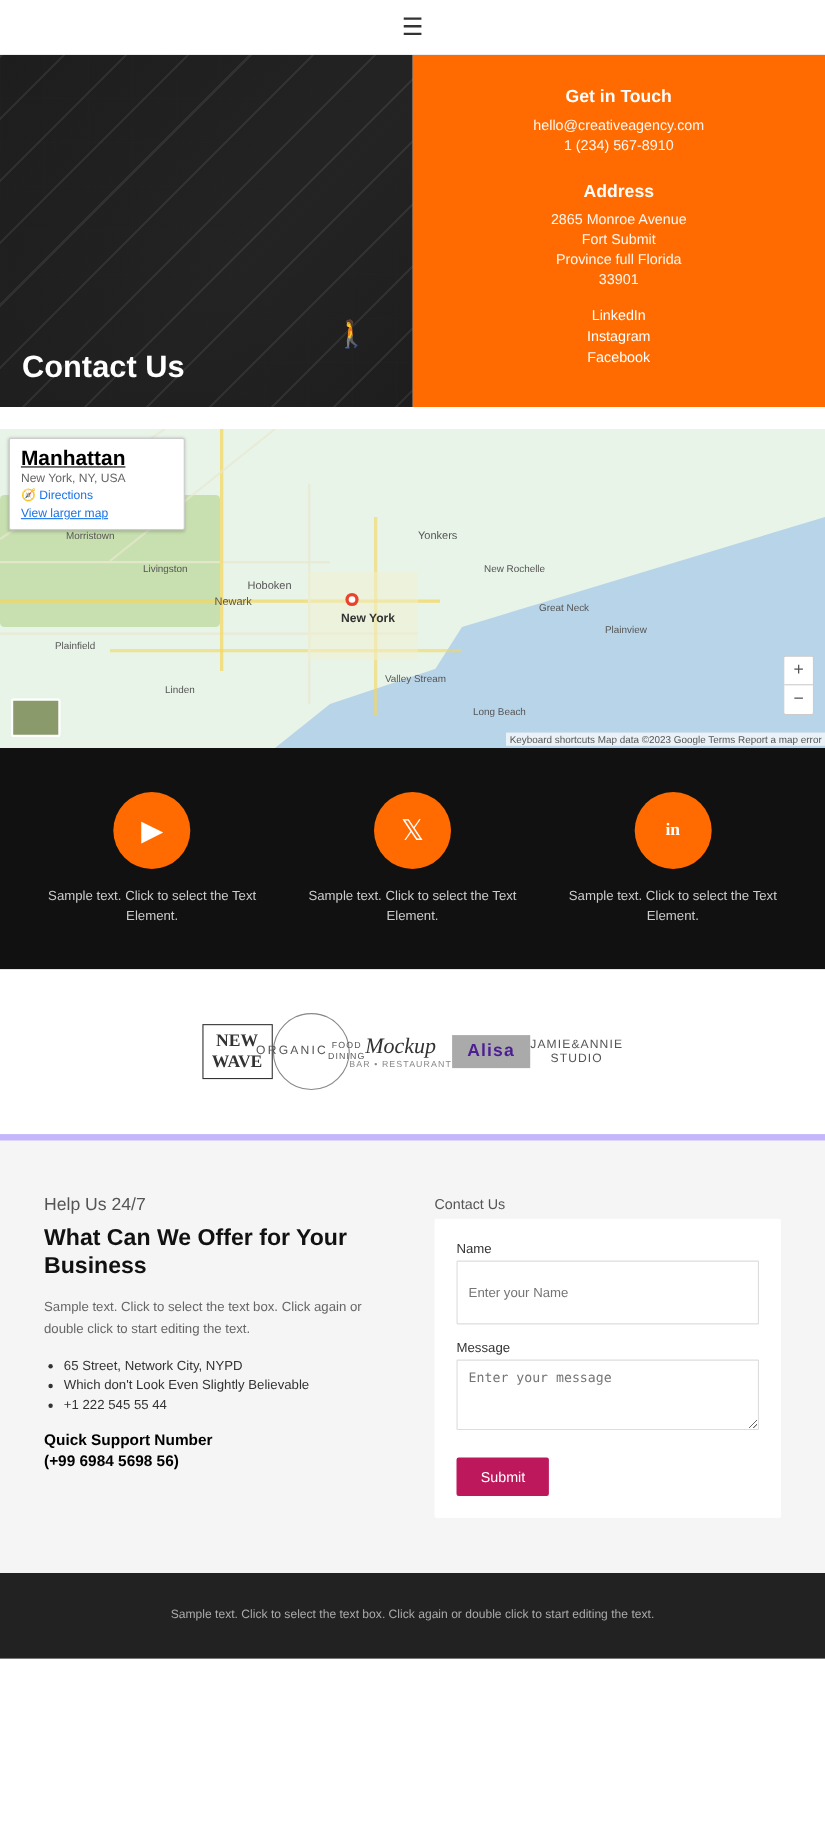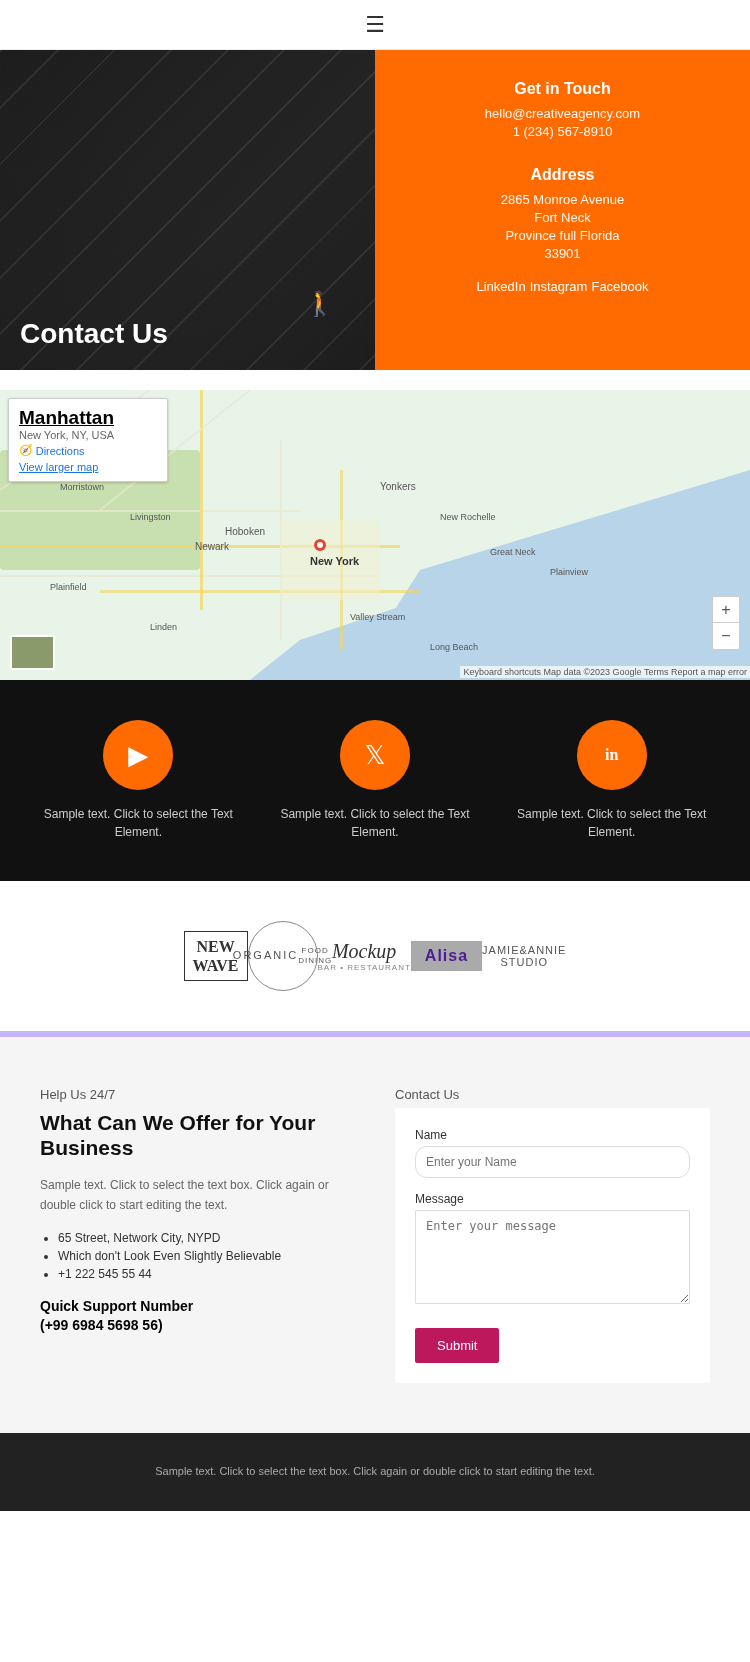--- a/index.html
+++ b/index.html
@@ -92,20 +92,21 @@
       font-size: 13px;
       margin-bottom: 3px;
       opacity: 0.95;
     }
     .hero-contact-info .section-divider {
       margin: 12px 0;
     }
     .social-links {
       margin-top: 15px;
       display: flex;
+      flex-direction: column;
       gap: 4px;
     }
     .social-links a {
       color: #fff;
       text-decoration: none;
       font-size: 13px;
     }
 
     
     .map-section {
@@ -307,21 +308,21 @@
       display: flex;
       gap: 40px;
     }
     .contact-left {
       flex: 1;
     }
     .contact-right {
       flex: 1;
     }
     .help-label {
-      font-size: 13px;
+      font-size: 16px;
       color: #555;
       margin-bottom: 8px;
     }
     .contact-main-title {
       font-size: 21px;
       font-weight: bold;
       color: #111;
       line-height: 1.2;
       margin-bottom: 16px;
     }
@@ -370,35 +371,35 @@
     }
     .form-label {
       font-size: 12px;
       color: #333;
       display: block;
       margin-bottom: 4px;
     }
     .form-input {
       width: 100%;
       border: 1px solid #ddd;
-      padding: 8px 10px;
+      padding: 21px 10px;
       font-size: 12px;
       color: #999;
       outline: none;
-      border-radius: 12px;
+      border-radius: 1px;
     }
     .form-textarea {
       width: 100%;
       border: 1px solid #ddd;
       padding: 8px 10px;
       font-size: 12px;
       color: #999;
       outline: none;
       border-radius: 1px;
-      height: 94px;
+      height: 64px;
       resize: vertical;
     }
     .submit-btn {
       background: #be185d;
       color: #fff;
       border: none;
       padding: 10px 22px;
       font-size: 13px;
       cursor: pointer;
       border-radius: 2px;
@@ -437,21 +438,21 @@
     <h1 class="hero-title">Contact Us</h1>
     <div class="hero-person"></div>
   </div>
   <div class="hero-contact-info">
     <h3>Get in Touch</h3>
     <p>hello@creativeagency.com</p>
     <p>1 (234) 567-8910</p>
     <div class="section-divider"></div>
     <h3>Address</h3>
     <p>2865 Monroe Avenue</p>
-    <p>Fort Neck</p>
+    <p>Fort Submit</p>
     <p>Province full Florida</p>
     <p>33901</p>
     <div class="social-links">
       <a href="#">LinkedIn</a>
       <a href="#">Instagram</a>
       <a href="#">Facebook</a>
     </div>
   </div>
 </div>
 

